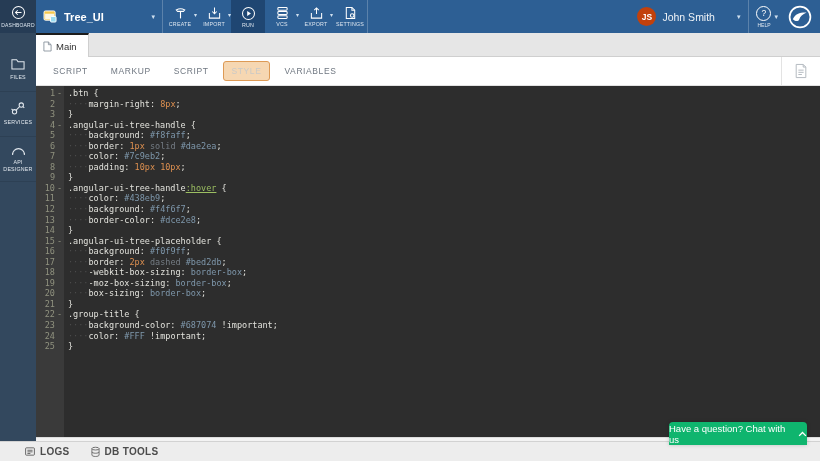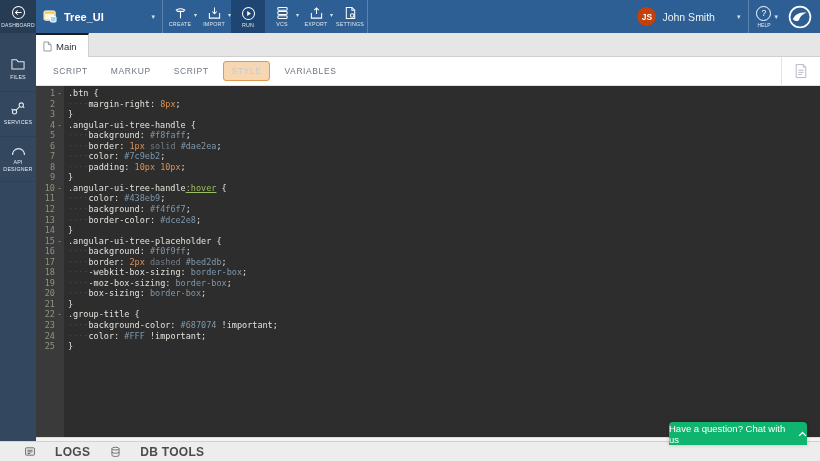--- a/index.html
+++ b/index.html
@@ -50,21 +50,21 @@
   .line{display:flex;height:10.55px;line-height:10.55px;white-space:pre;}
   .ln{flex:0 0 19px;text-align:right;color:#90927f;}
   .fold{flex:0 0 9px;text-align:center;color:#90927f;cursor:pointer;}
   .code{padding-left:4px;color:#e2e2dc;}
   .dots{color:#4c4c4c;}
   .tp{color:#e2e2dc;margin-top:8px;} .tn{color:#de9050;} .tv{color:#7e97ab;} .tk{color:#747c84;} .tg{color:#9cbf62;text-decoration:underline;}
   .hstrip{flex:0 0 4px;background:#f3f3f3;border-top:1px solid #dddddd;box-sizing:border-box;}
 
   
   .bottombar{flex:0 0 20px;height:20px;background:#ededed;border-top:1px solid #d2d2d2;display:flex;align-items:center;gap:20px;padding-left:24px;box-sizing:border-box;}
-  .bb-item{display:flex;align-items:center;gap:19px;font-size:12px;font-weight:bold;letter-spacing:.3px;color:#4c4c4c;cursor:pointer;}
+  .bb-item{display:flex;align-items:center;gap:4px;font-size:10px;font-weight:bold;letter-spacing:.3px;color:#4c4c4c;cursor:pointer;}
 
   
   .chat{position:absolute;right:13px;bottom:16px;width:138px;height:23px;background:#0fb56e;border-radius:4px 4px 0 0;color:#fff;display:flex;align-items:center;justify-content:center;gap:9px;font-size:9.5px;cursor:pointer;box-shadow:0 0 4px rgba(0,0,0,.18);z-index:5;}
 </style>
 </head>
 <body>
 
 <div class="app">
 
   <header class="topbar">

